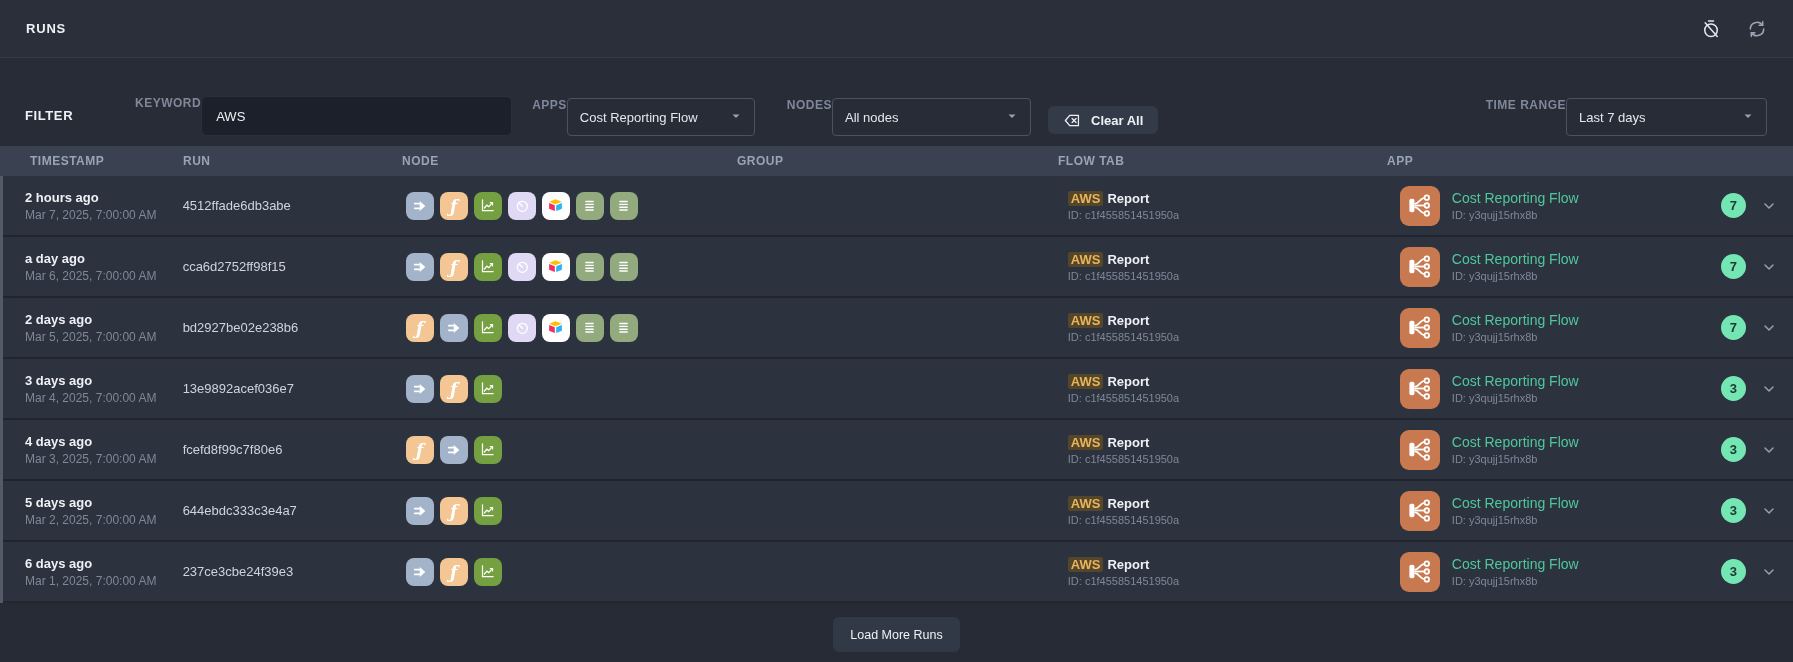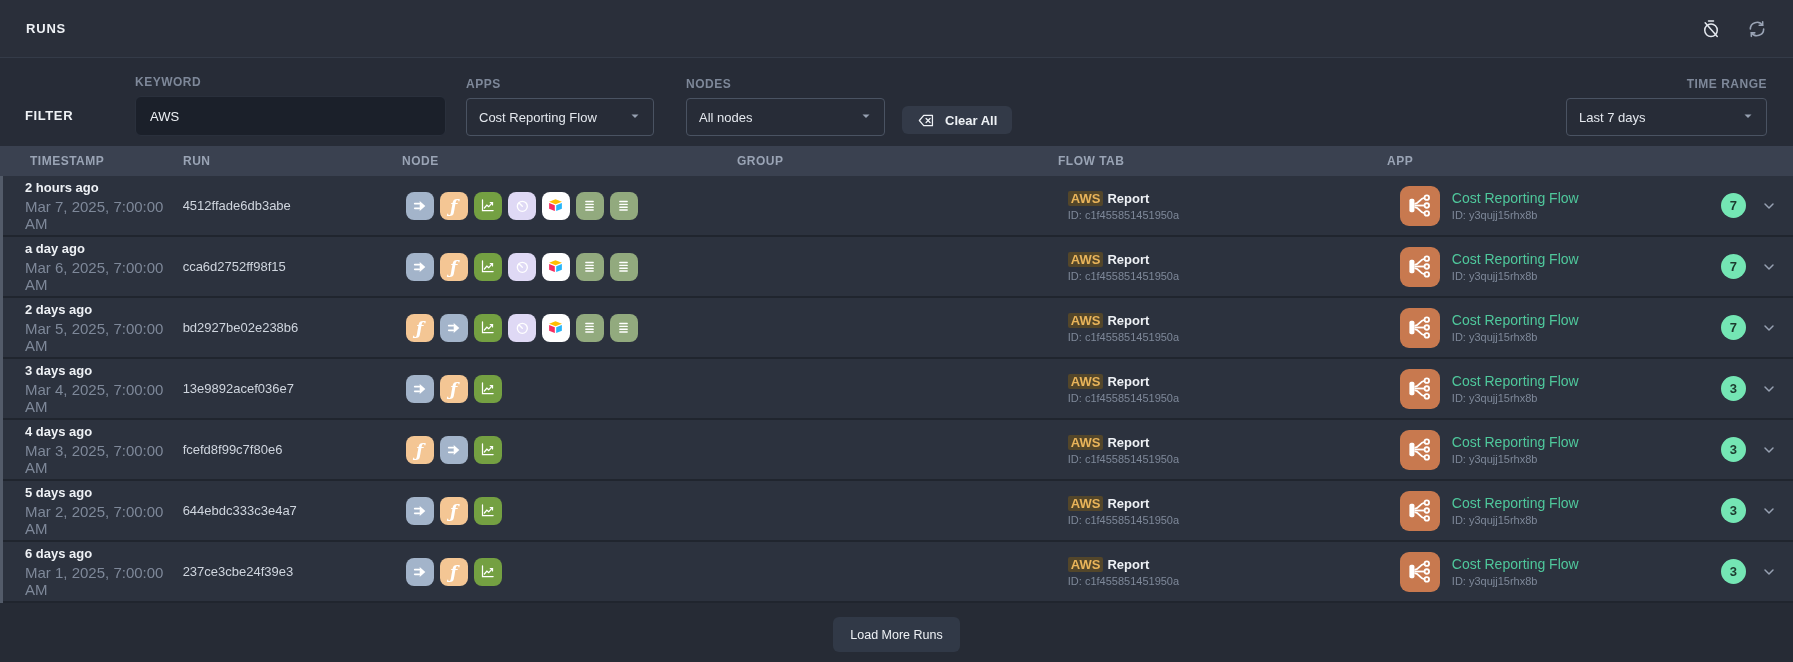--- a/index.html
+++ b/index.html
@@ -16,34 +16,34 @@
   }
   .page-title { font-size:13px; font-weight:bold; letter-spacing:.8px; color:#eef1f5; }
   .topbar-icons { display:flex; align-items:center; gap:26px; }
   .icon-btn { display:inline-flex; cursor:pointer; }
   
   .filterbar {
     height:89px; background:#272c37; border-top:1px solid #343b48;
     display:flex; align-items:flex-end; padding:0 26px 10px 25px;
   }
   .filter-title { flex:0 0 110px; font-size:13px; font-weight:bold; letter-spacing:.6px; margin-bottom:13px; color:#eef1f5; }
-  .fgroup { display:flex; flex-direction:column; }
+  .fgroup { display:flex; flex-direction:row; }
   .flabel { font-size:12px; font-weight:bold; color:#7e8899; letter-spacing:.5px; margin-bottom:7px; }
   .kw-input {
     width:311px; height:40px; background:#1b202a; border:1px solid #2a303c; border-radius:6px;
     color:#eef1f5; font-size:13px; padding:0 14px; font-family:"Liberation Sans",sans-serif; outline:none;
   }
   .dropdown {
     height:38px; border:1px solid #4a5362; border-radius:4px; background:transparent;
     display:flex; align-items:center; justify-content:space-between;
     padding:0 12px; cursor:pointer; font-size:13px; color:#e4e8ee;
   }
   .dd-apps { width:188px; margin-left:20px; }
   .dd-time { width:201px; }
-  .fgroup-time { margin-left:auto;align-items:flex-end; }
+  .fgroup-time { margin-left:auto; }
   .clear-btn {
     margin-left:17px; margin-bottom:2px; height:28px;
     background:#333a48; border:none; border-radius:6px; color:#eef1f5;
     font-size:13px; font-weight:bold; font-family:"Liberation Sans",sans-serif;
     display:flex; align-items:center; gap:9px; padding:0 15px; cursor:pointer;
   }
   
   .thead {
     height:30px; background:#3a4150; display:flex; align-items:center; padding-left:30px;
     font-size:12px; font-weight:bold; color:#9aa4b5; letter-spacing:.5px;
@@ -51,21 +51,21 @@
   .c-ts{width:153px;} .c-run{width:219px;} .c-node{width:335px;}
   .c-group{width:321px;} .c-flow{width:329px;} .c-app{width:318px;}
   .c-actions{flex:1; display:flex; align-items:center; justify-content:flex-end; gap:15px; padding-right:16px;}
   .tbody { position:relative; background:#2c323e; }
   .left-scrollbar { position:absolute; left:0; top:0; bottom:0; width:3px; background:#535b69; }
   .row {
     height:61px; display:flex; align-items:center; padding-left:25px;
     border-bottom:2px solid #20252e; cursor:pointer;gap:6px;
   }
   .ts-rel { font-size:13px; font-weight:bold; color:#eef1f5; }
-  .ts-abs { font-size:15px; color:#7e8899; margin-top:3px; }
+  .ts-abs { font-size:12px; color:#7e8899; margin-top:3px; }
   .run-id { font-size:13px; color:#cfd5de; }
   .col-node { display:flex; align-items:center; gap:6px; }
   .nicon {
     width:28px; height:28px; border-radius:8px;
     display:inline-flex; align-items:center; justify-content:center;
   }
   .nicon-arrow   { background:#a3b4ca; }
   .nicon-function{ background:#f4c694; font-family:"DejaVu Serif",serif; font-style:italic; font-weight:bold; color:#fff; font-size:17px; }
   .nicon-chart   { background:#74a042; }
   .nicon-timer   { background:#dfd9f5; }

